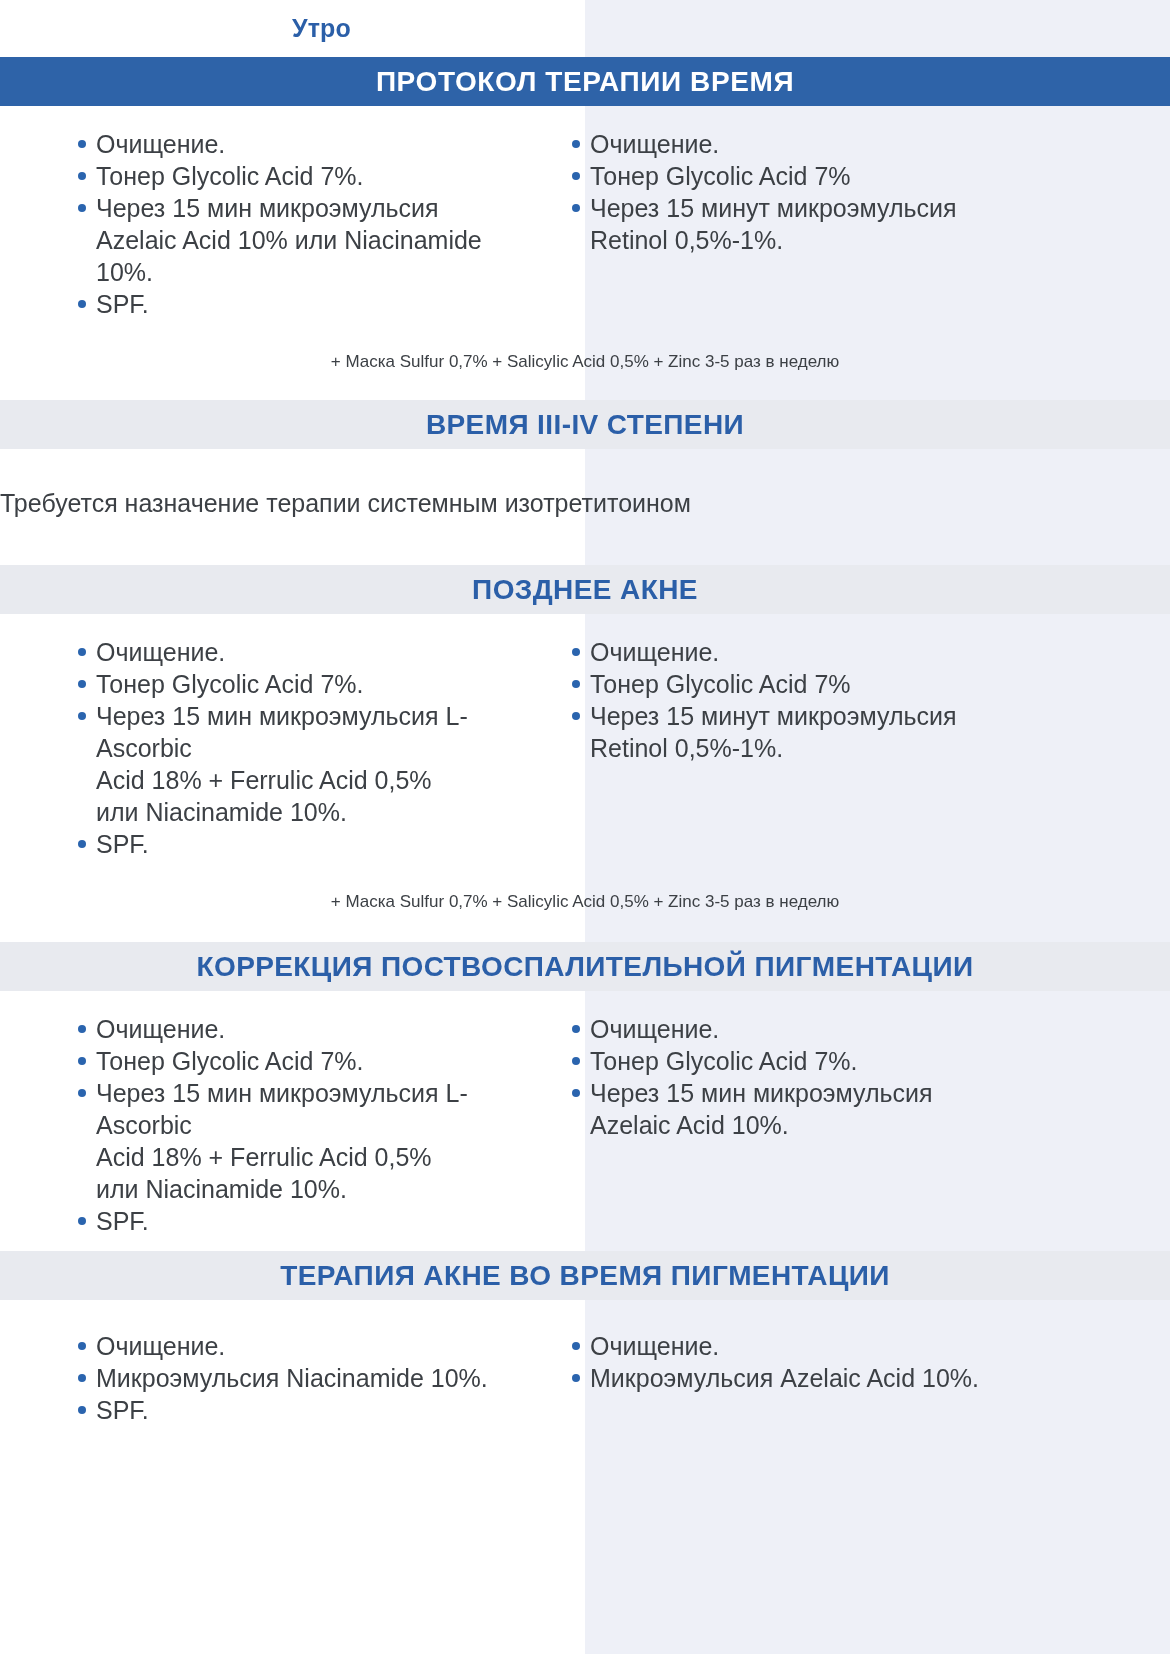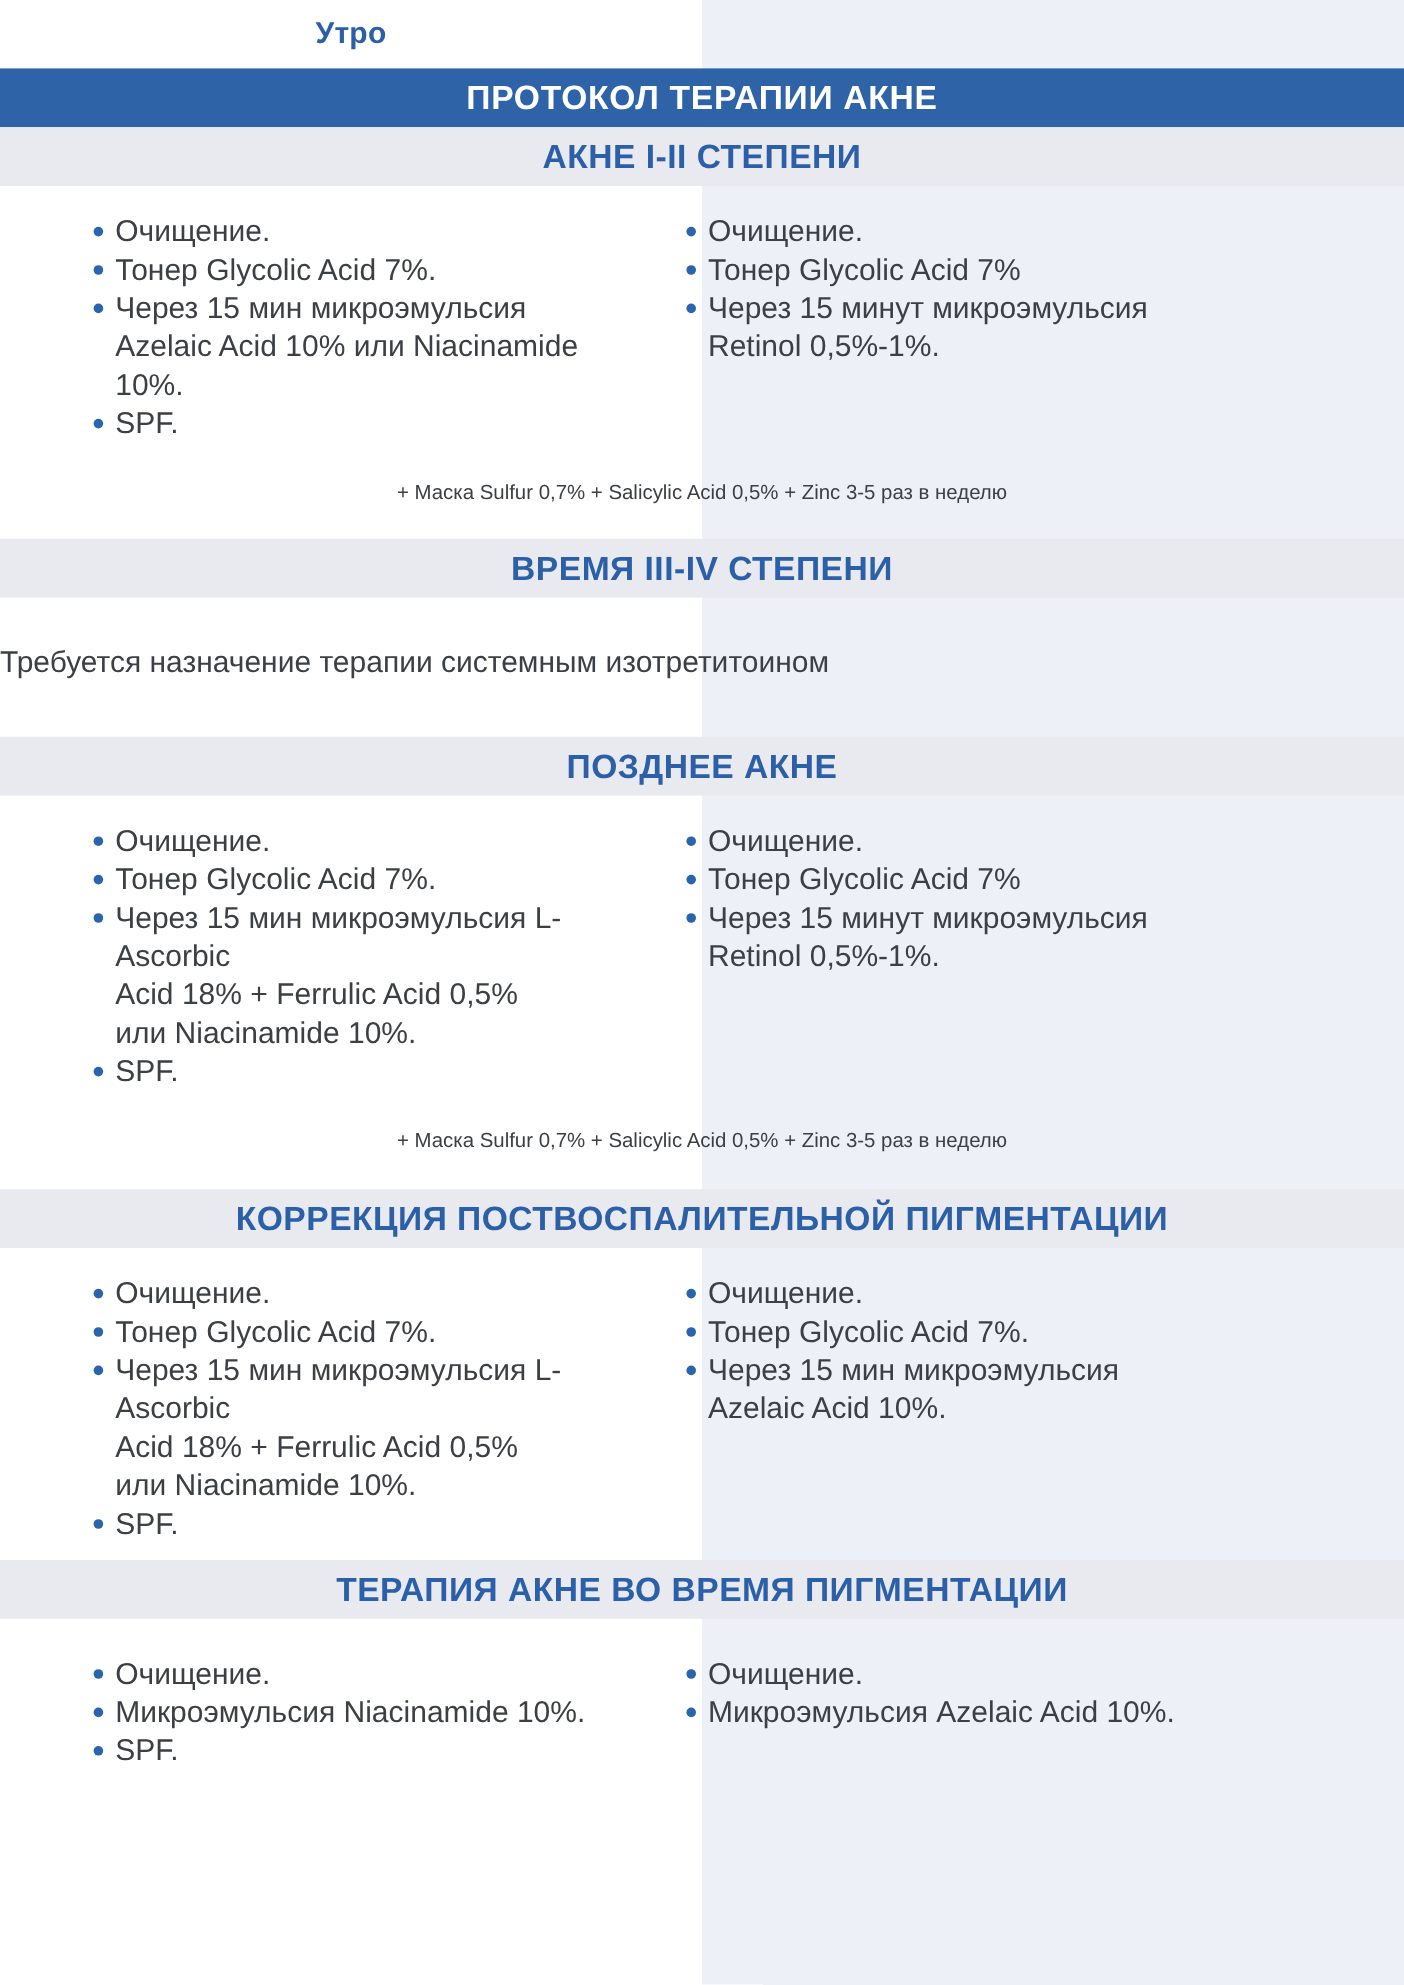--- a/index.html
+++ b/index.html
@@ -14,21 +14,21 @@
   
   .evening-bg{
     position:absolute;left:585px;top:0;width:585px;height:1654px;
     background:var(--evening-bg,#EEF0F7);
     z-index:0;
   }
   .content{position:relative;z-index:1;}
 
   
   .col-headers{display:flex;height:57px;align-items:center;}
-  .col-headers .half{width:585px;text-align:center;}
+  .col-headers .half{width:585px;text-align:center;padding-left:29px;}
   .col-header-label{
     color:var(--heading-color,#2B5FA8);
     font-size:25px;font-weight:700;letter-spacing:.2px;
   }
 
   
   .main-banner{
     height:49px;background:var(--banner-bg,#2E63A8);
     display:flex;align-items:center;justify-content:center;
   }
@@ -90,27 +90,24 @@
 
   <div class="content">
 
     <div class="col-headers">
       <div class="half">
         <span class="col-header-label">Утро</span>
       </div>
     </div>
 
     <div class="main-banner">
-      <span class="title">ПРОТОКОЛ ТЕРАПИИ АКНЕ</span>
+      <span class="title">ПРОТОКОЛ ТЕРАПИИ ВРЕМЯ</span>
     </div>
 
     <section class="sec-acne12">
-      <div class="band">
-        <span class="band-title">АКНЕ I-II СТЕПЕНИ</span>
-      </div>
       <div class="cols">
         <div class="col morning">
             <div class="bullet-item">
               <span class="bullet-dot"></span>
               <span class="bullet-text">Очищение.</span>
             </div>
             <div class="bullet-item">
               <span class="bullet-dot"></span>
               <span class="bullet-text">Тонер Glycolic Acid 7%.</span>
             </div>

